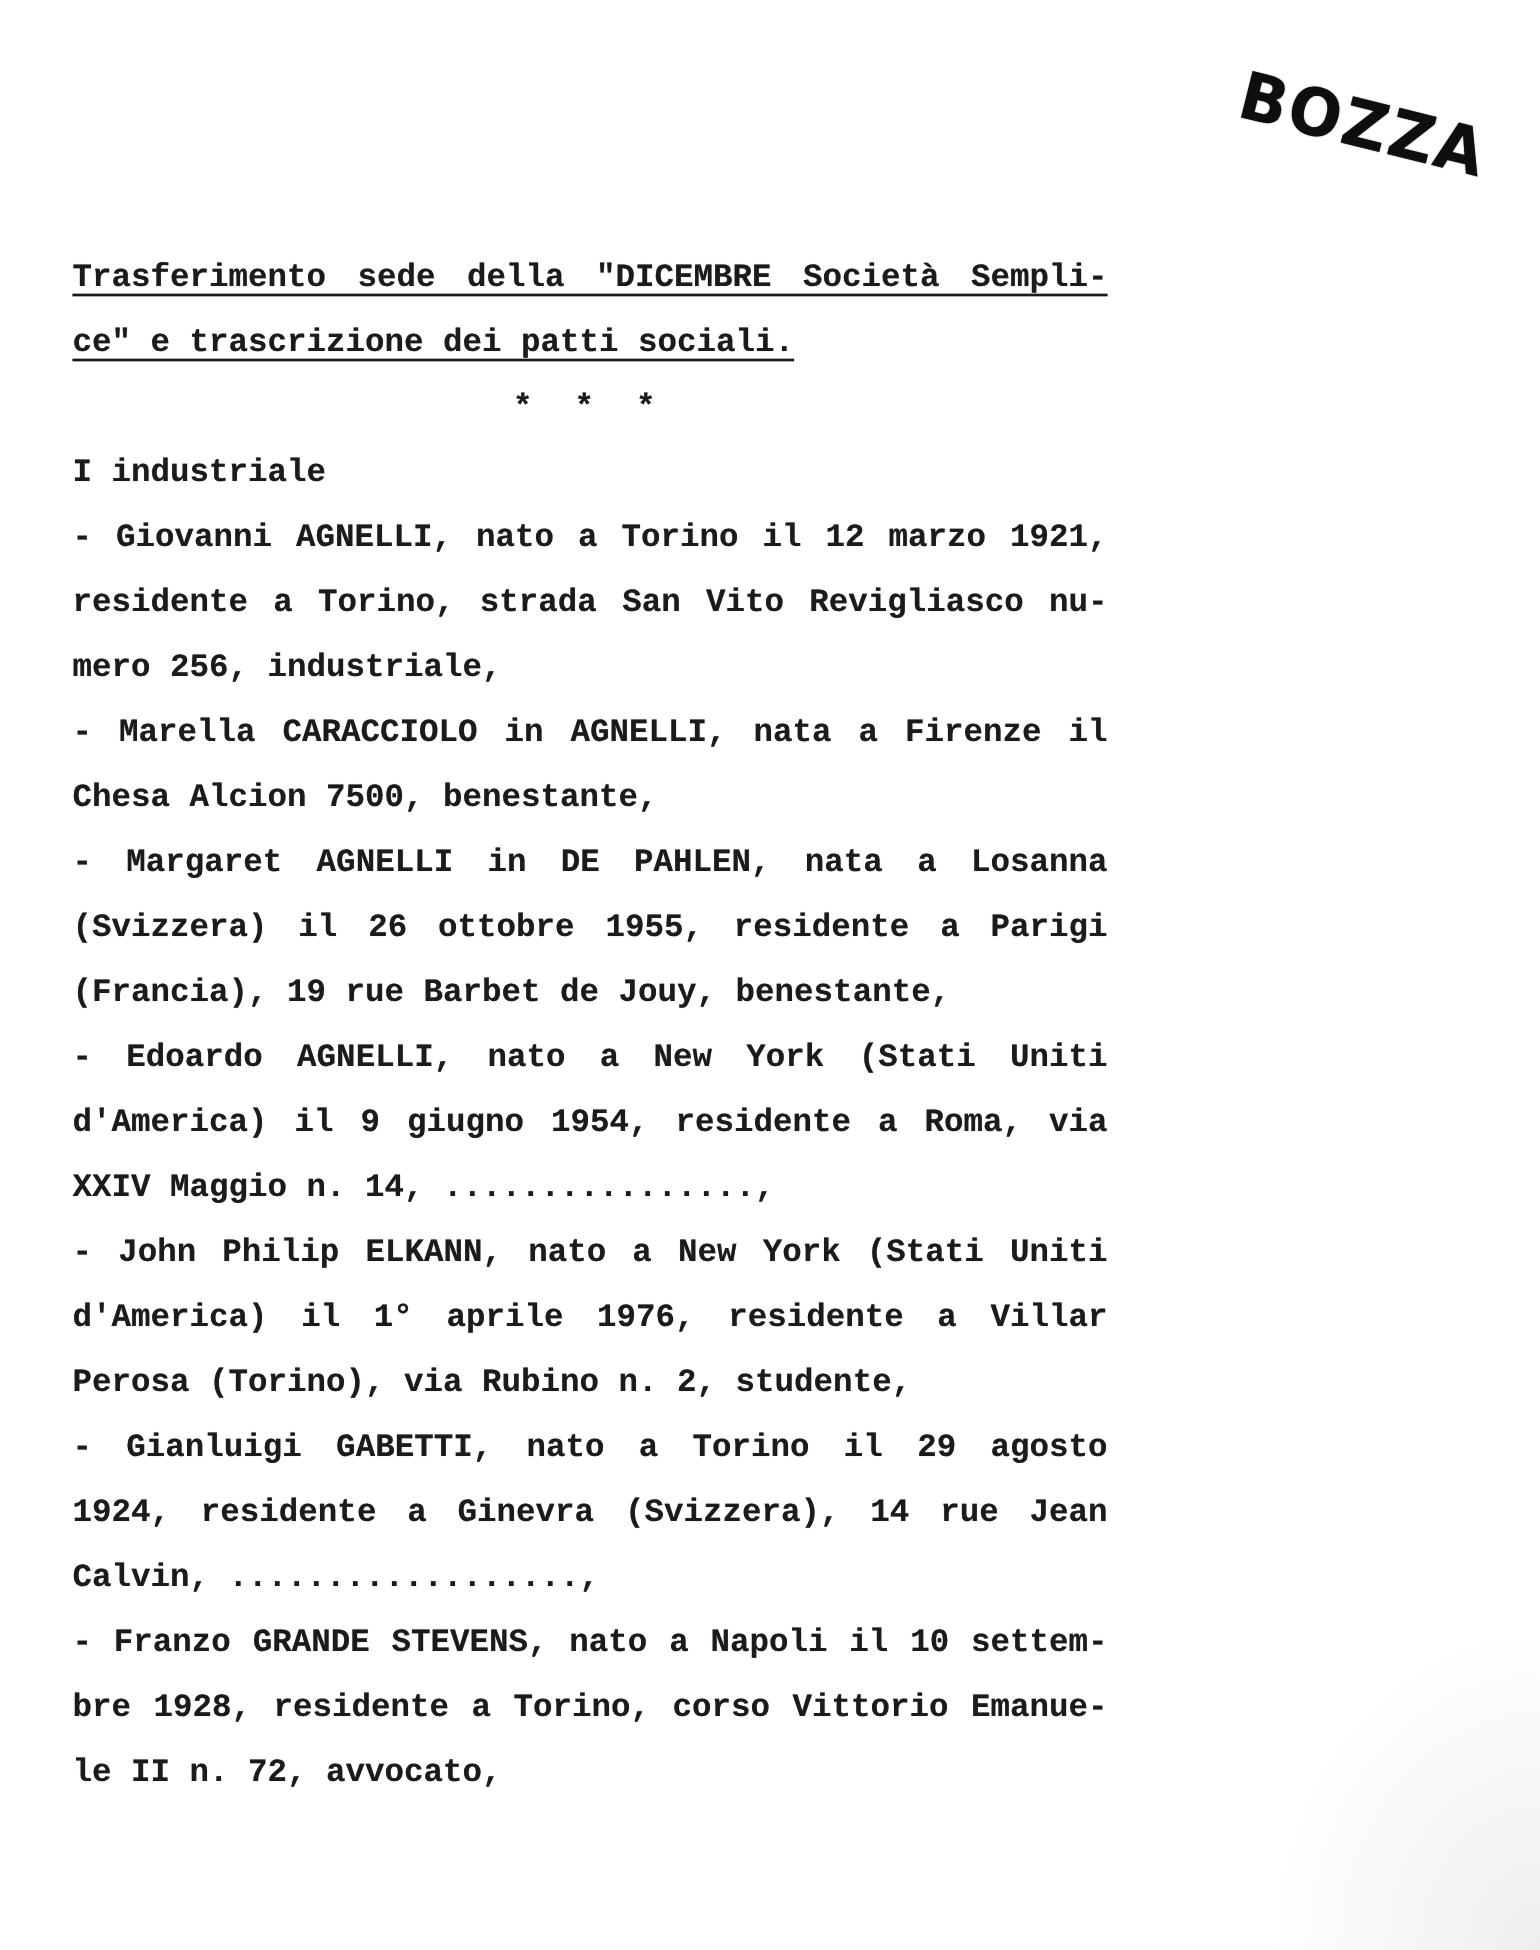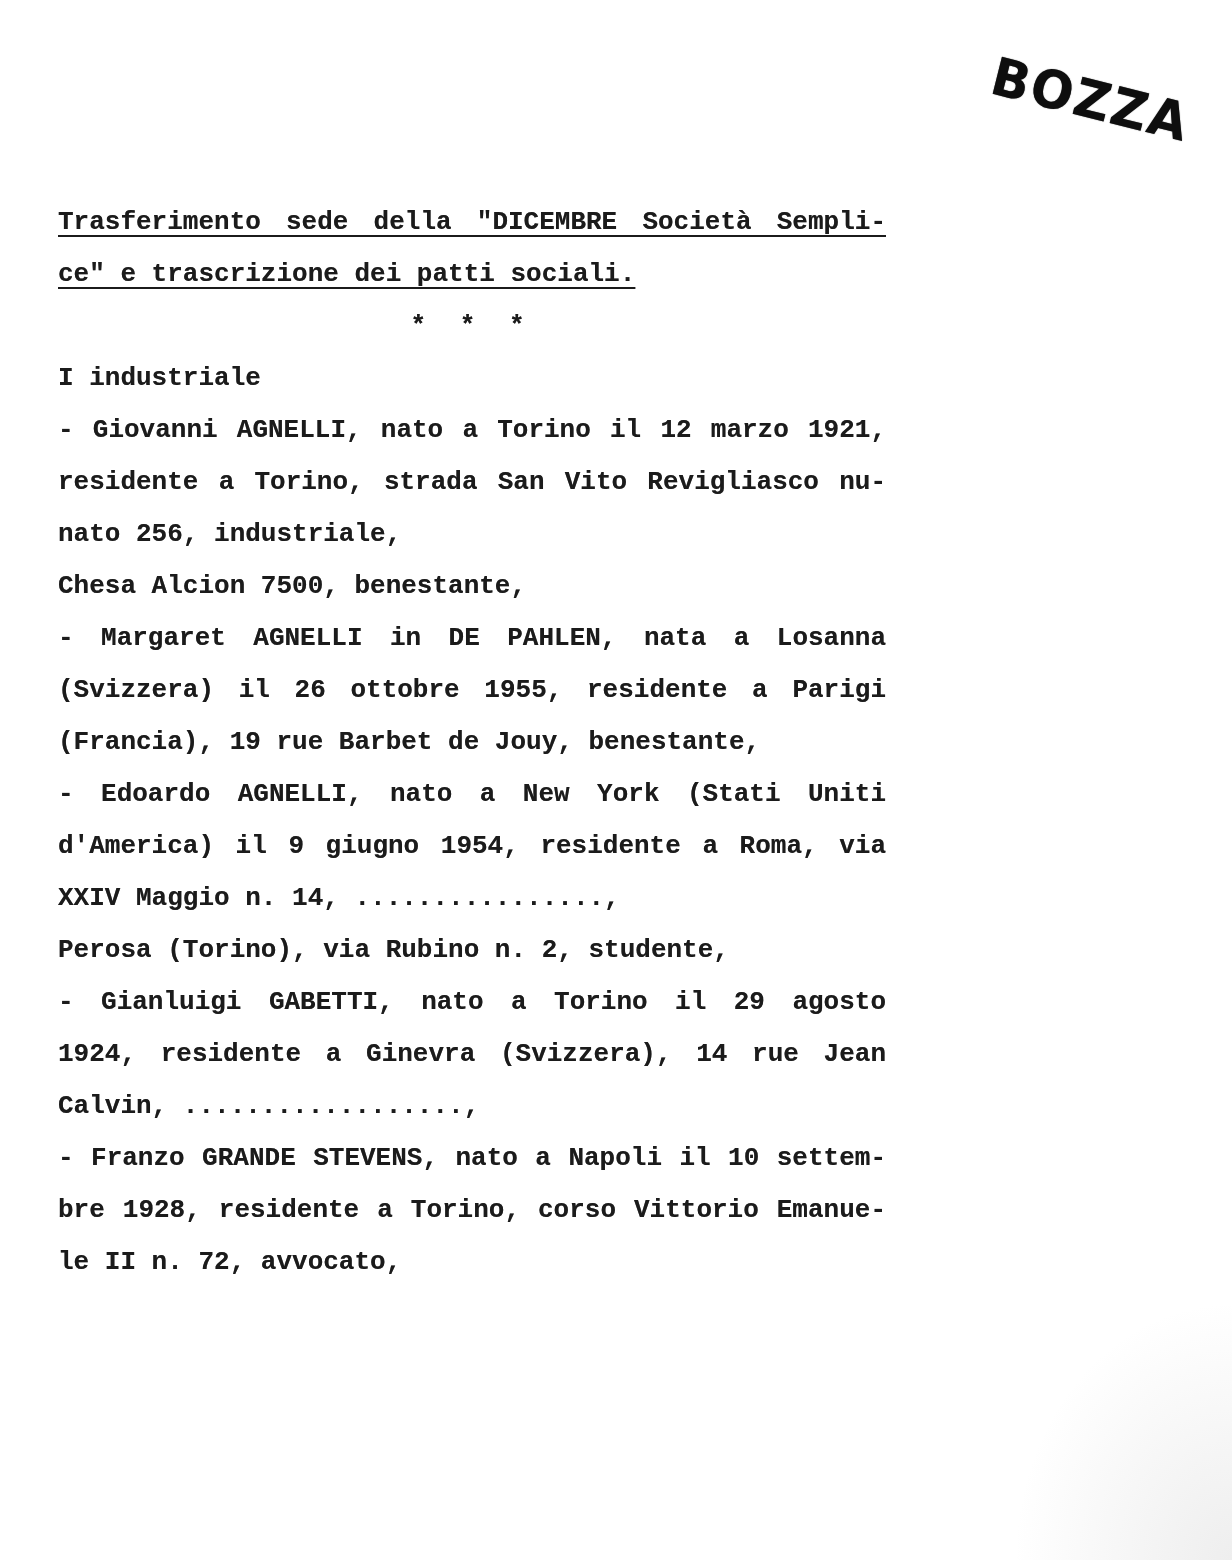--- a/index.html
+++ b/index.html
@@ -75,28 +75,31 @@
 <div class="page">
   <div class="stamp">BOZZA</div>
 
   <div class="textcol" id="doc-lines">
       <div class="line j u">Trasferimento sede della "DICEMBRE Società Sempli-</div>
       <div class="line l u">ce" e trascrizione dei patti sociali.</div>
       <div class="line c">* * *</div>
       <div class="line l">I industriale</div>
       <div class="line j">- Giovanni AGNELLI, nato a Torino il 12 marzo 1921,</div>
       <div class="line j">residente a Torino, strada San Vito Revigliasco nu-</div>
-      <div class="line l">nato 256, industriale,</div>
+      <div class="line l">mero 256, industriale,</div>
+      <div class="line j">- Marella CARACCIOLO in AGNELLI, nata a Firenze il</div>
       <div class="line l">Chesa Alcion 7500, benestante,</div>
       <div class="line j">- Margaret AGNELLI in DE PAHLEN, nata a Losanna</div>
       <div class="line j">(Svizzera) il 26 ottobre 1955, residente a Parigi</div>
       <div class="line l">(Francia), 19 rue Barbet de Jouy, benestante,</div>
       <div class="line j">- Edoardo AGNELLI, nato a New York (Stati Uniti</div>
       <div class="line j">d'America) il 9 giugno 1954, residente a Roma, via</div>
       <div class="line l">XXIV Maggio n. 14, ................,</div>
+      <div class="line j">- John Philip ELKANN, nato a New York (Stati Uniti</div>
+      <div class="line j">d'America) il 1° aprile 1976, residente a Villar</div>
       <div class="line l">Perosa (Torino), via Rubino n. 2, studente,</div>
       <div class="line j">- Gianluigi GABETTI, nato a Torino il 29 agosto</div>
       <div class="line j">1924, residente a Ginevra (Svizzera), 14 rue Jean</div>
       <div class="line l">Calvin, ..................,</div>
       <div class="line j">- Franzo GRANDE STEVENS, nato a Napoli il 10 settem-</div>
       <div class="line j">bre 1928, residente a Torino, corso Vittorio Emanue-</div>
       <div class="line l">le II n. 72, avvocato,</div>
     </div>
 
   <div class="scan-shade"></div>

